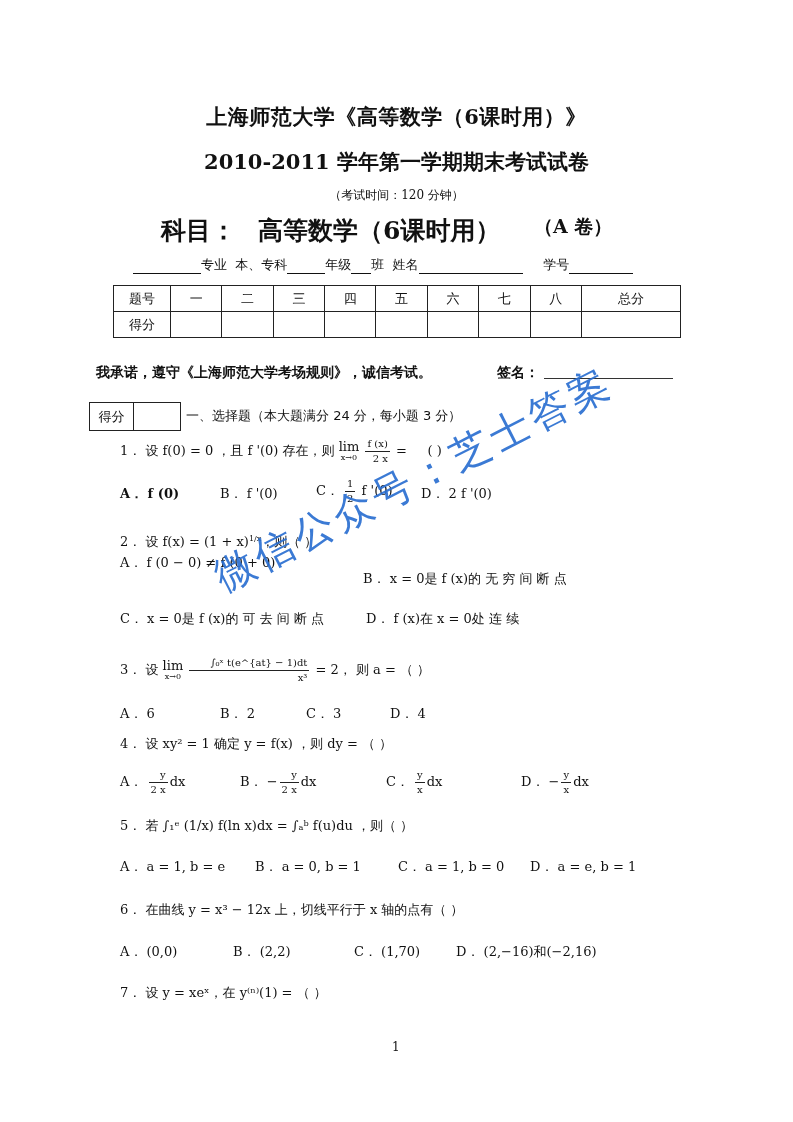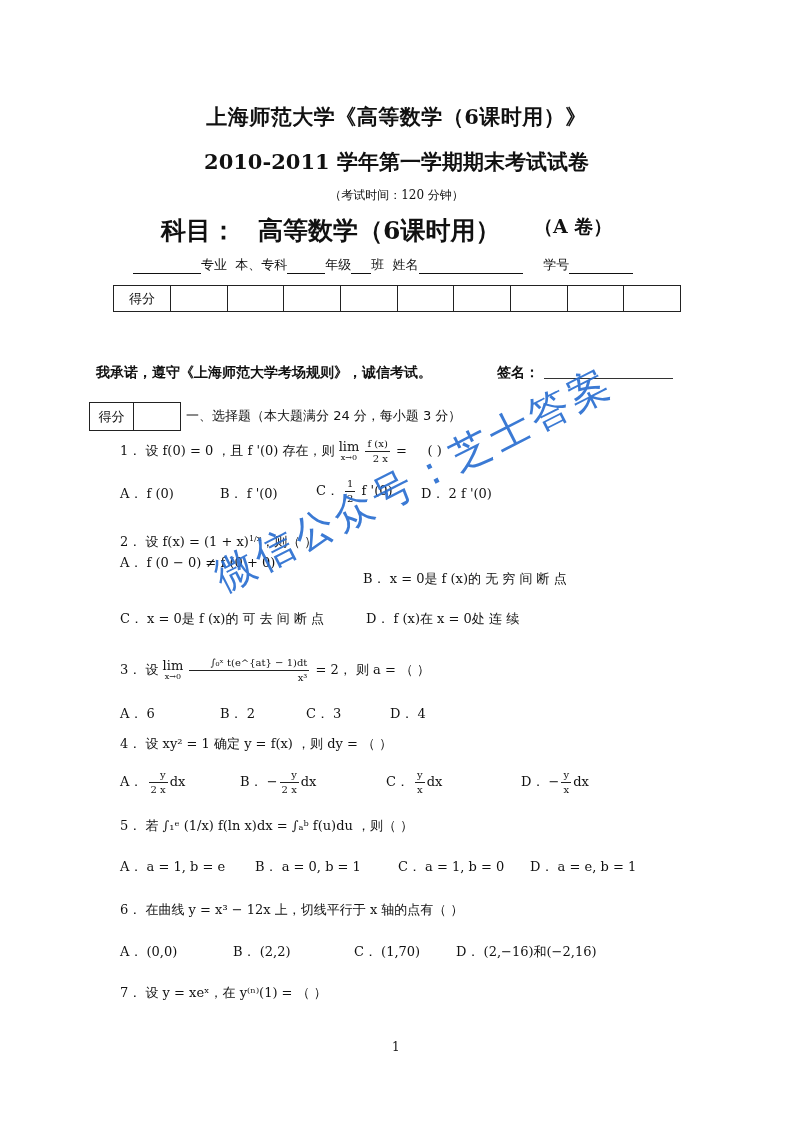--- a/index.html
+++ b/index.html
@@ -49,20 +49,32 @@
 
 <div class="abs info-line">
   <span class="blank" style="width:68px"></span><span>专业</span>
   &nbsp;<span>本、专科</span><span class="blank" style="width:38px"></span><span>年级</span><span class="blank" style="width:20px"></span><span>班</span>
   &nbsp;<span>姓名</span><span class="blank" style="width:104px"></span>
   &nbsp;&nbsp;&nbsp;&nbsp;<span>学号</span><span class="blank" style="width:64px"></span>
 </div>
 
 <table class="scores">
   <tbody>
+      <tr>
+    <td>题号</td>
+    <td>一</td>
+    <td>二</td>
+    <td>三</td>
+    <td>四</td>
+    <td>五</td>
+    <td>六</td>
+    <td>七</td>
+    <td>八</td>
+    <td>总分</td>
+  </tr>
   <tr>
     <td>得分</td>
     <td></td>
     <td></td>
     <td></td>
     <td></td>
     <td></td>
     <td></td>
     <td></td>
     <td></td>
@@ -82,21 +94,21 @@
 <div class="abs section-title">一、选择题（本大题满分 24 分，每小题 3 分）</div>
 
 <div class="abs q" style="left:120px; top:437px;">
   <span>1．</span>
   <span>设 f(0) = 0 ，且 f '(0) 存在，则</span>
   <span class="lim"><span class="lt">lim</span><span class="sub">x→0</span></span>
   <span class="frac"><span class="num">f (x)</span><span class="den">2 x</span></span>
   <span>=</span>
   &nbsp;&nbsp;&nbsp;&nbsp;<span>(          )</span>
 </div>
-<div class="abs q" style="left:120px; top:485px;">A． f (0)</div>
+<div class="abs q" style="left:120px; top:485px;font-weight:bold;">A． f (0)</div>
 <div class="abs q" style="left:220px; top:485px;">B． f '(0)</div>
 <div class="abs q" style="left:316px; top:477px;">
   <span>C．</span>
   <span class="frac"><span class="num">1</span><span class="den">2</span></span>
   <span>f '(0)</span>
 </div>
 <div class="abs q" style="left:421px; top:485px;">D． 2 f '(0)</div>
 
 <div class="abs q" style="left:120px; top:533px;">
   <span>2．</span>

